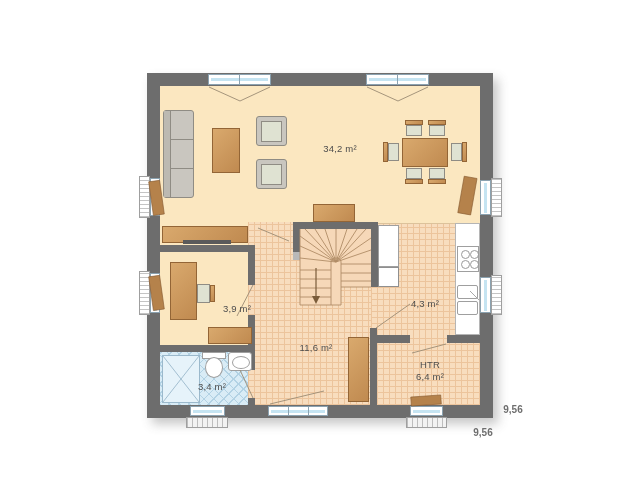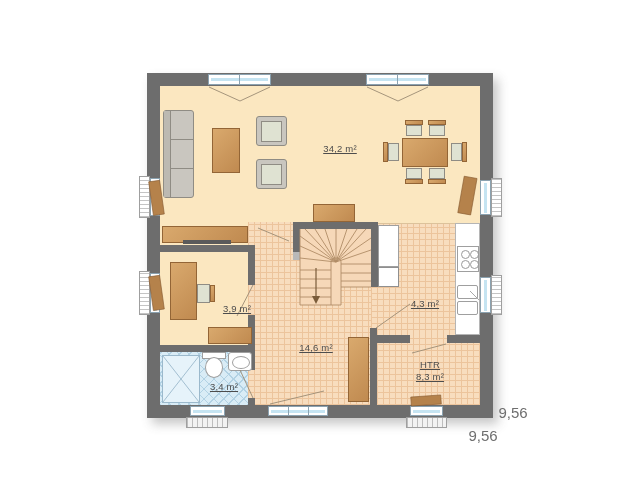--- a/index.html
+++ b/index.html
@@ -19,22 +19,22 @@
   .brown{background:linear-gradient(135deg,var(--brown_light),var(--brown));border:1px solid var(--brown_dark);box-sizing:border-box;}
   .grayf{background:var(--gray_furn);border:1px solid var(--gray_furn_dark);box-sizing:border-box;border-radius:3px;}
   .seatf{background:var(--seat);border:1px solid var(--gray_furn_dark);box-sizing:border-box;}
   .win{background:#fff;border:1px solid var(--frame);box-sizing:border-box;}
   .glass{background:var(--glass);}
   .shutter{background:#fff;border:1px solid var(--fixture_line);box-sizing:border-box;
      background-image:repeating-linear-gradient(0deg,#c4c4c4 0 1px,transparent 1px 4px);}
   .steps{background:#f2f2f2;border:1px solid var(--fixture_line);box-sizing:border-box;
      background-image:repeating-linear-gradient(90deg,#bdbdbd 0 1px,transparent 1px 5px);}
   .fixture{background:#fff;border:1px solid var(--fixture_line);box-sizing:border-box;}
-  .lbl{font-size:9.5px;text-align:center;color:var(--text);letter-spacing:.2px;text-decoration:underline;}
-  .dim{font-size:15px;color:#6e6e6e;text-align:center;}
+  .lbl{font-size:9.5px;text-align:center;color:var(--text);letter-spacing:.2px;}
+  .dim{font-size:10px;color:#6e6e6e;text-align:center;font-weight:bold;}
   svg{position:absolute;left:0;top:0;pointer-events:none;}
 </style>
 </head>
 <body>
 
 <div class="stage">
 
   <div class="abs bshadow" style="left:147px;top:73px;width:346px;height:345px"></div>
 
   <div class="abs floor-cream" style="left:160px;top:86px;width:320px;height:160px"></div>
@@ -201,22 +201,22 @@
     </g>
     <g stroke="#9bb9cc" stroke-width="0.9">
       <line x1="163" y1="356" x2="199" y2="402"></line>
       <line x1="199" y1="356" x2="163" y2="402"></line>
     </g>
     <line x1="479" y1="300" x2="470" y2="291" stroke="#9f9f9f" stroke-width="0.9"></line>
   </svg>
 
   <div class="abs lbl" style="left:310px;top:143px;width:60px">34,2 m²</div>
   <div class="abs lbl" style="left:212px;top:303px;width:50px">3,9 m²</div>
-  <div class="abs lbl" style="left:288px;top:342px;width:56px">14,6 m²</div>
+  <div class="abs lbl" style="left:288px;top:342px;width:56px">11,6 m²</div>
   <div class="abs lbl" style="left:400px;top:298px;width:50px">4,3 m²</div>
-  <div class="abs lbl" style="left:202px;top:381px;width:44px">3,4 m²</div>
+  <div class="abs lbl" style="left:190px;top:381px;width:44px">3,4 m²</div>
   <div class="abs lbl" style="left:408px;top:359px;width:44px">HTR</div>
-  <div class="abs lbl" style="left:408px;top:371px;width:44px">8,3 m²</div>
+  <div class="abs lbl" style="left:408px;top:371px;width:44px">6,4 m²</div>
 
   <div class="abs dim" style="left:497px;top:404px;width:32px">9,56</div>
   <div class="abs dim" style="left:467px;top:427px;width:32px">9,56</div>
 
 </div>
 
 </body></html>

